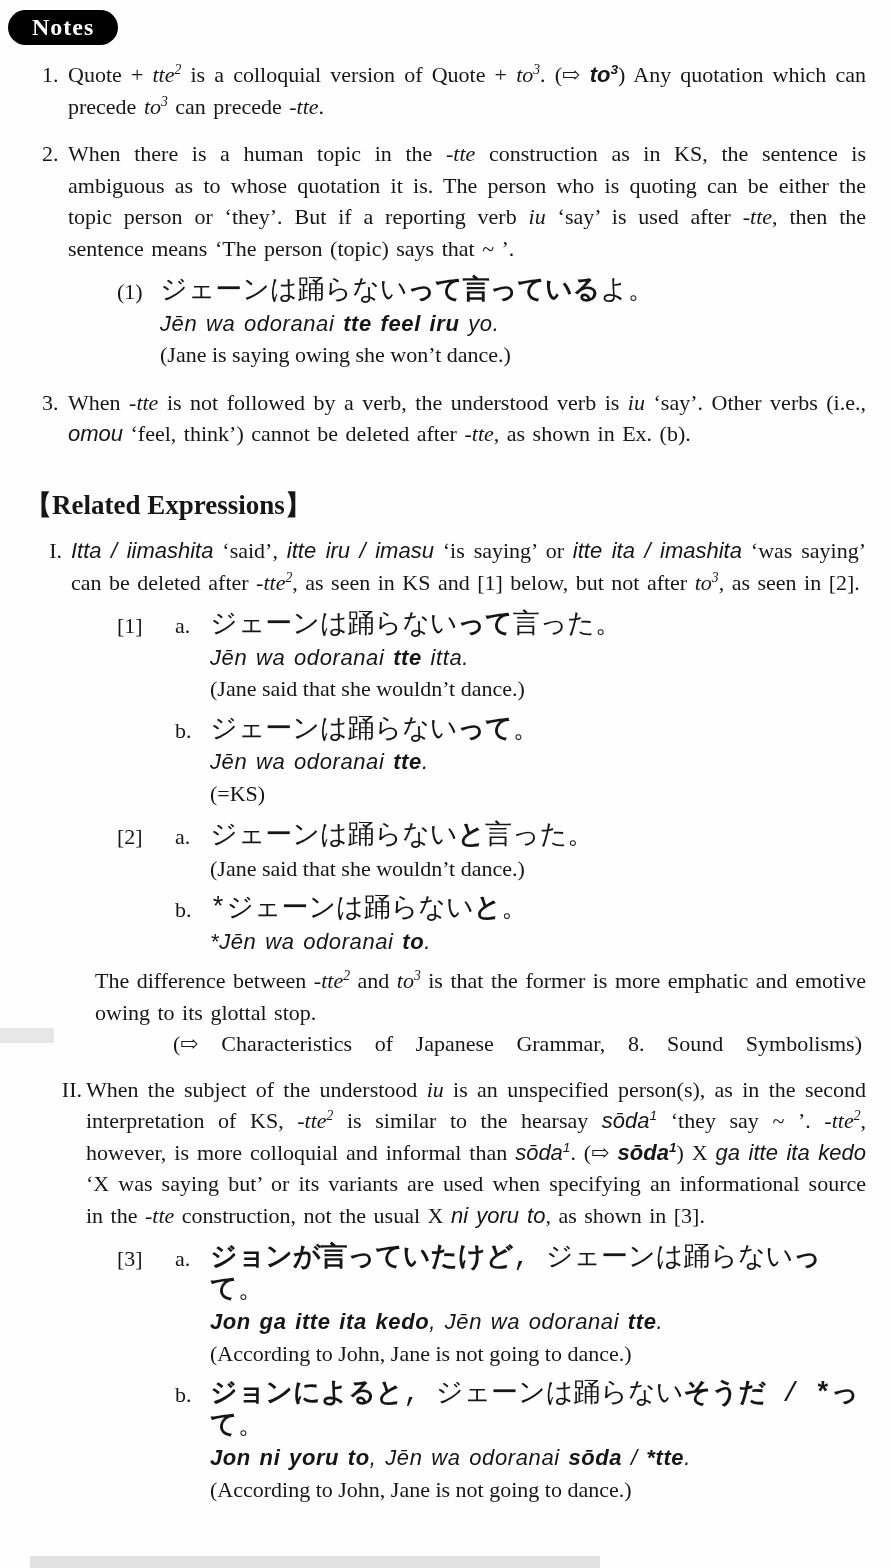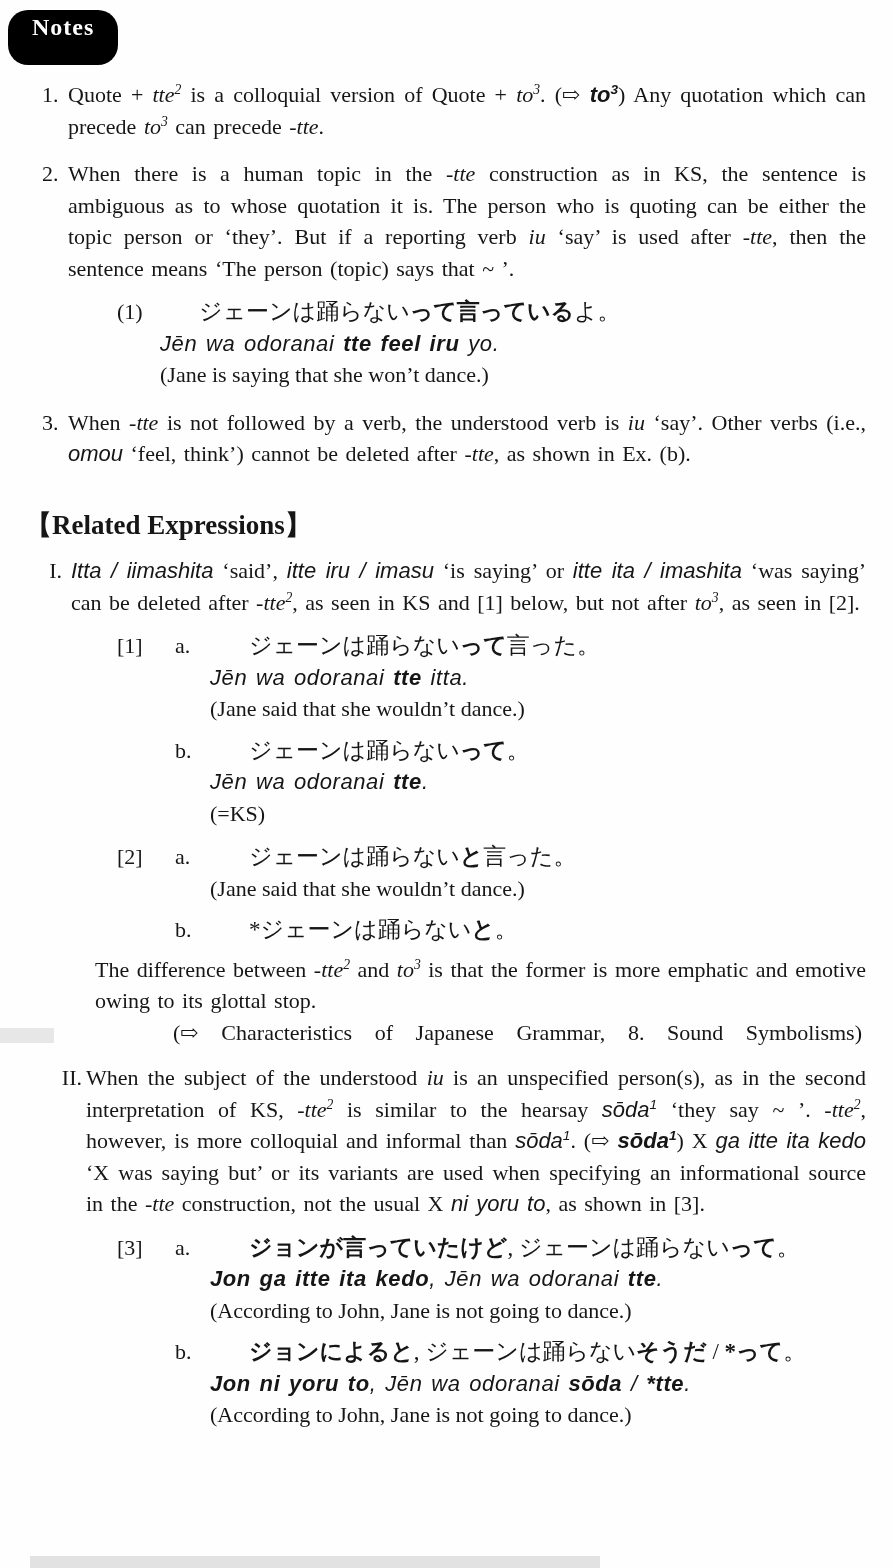--- a/index.html
+++ b/index.html
@@ -15,32 +15,32 @@
   }
   .just{text-align:justify;word-spacing:2px;}
   .i{font-style:italic;}
   .b{font-weight:bold;}
   .sans{font-family:"Liberation Sans","DejaVu Sans",sans-serif;}
   .sup{font-size:0.62em;vertical-align:super;line-height:0;}
   
   .badge{
     display:inline-block;margin:10px 0 0 8px;
     background:var(--badge-bg,#000);color:var(--badge-fg,#fff);
-    border-radius:20px;padding:3px 24px 24px 24px;
+    border-radius:20px;padding:3px 24px 4px 24px;
     font-weight:bold;font-size:24px;line-height:28px;letter-spacing:1px;
   }
   
   .note{display:flex;margin:16px 27px 0 42px;}
   .note .nnum{flex:none;width:26px;}
   .note .ntext{flex:1;}
   
   .exline{display:flex;margin:12px 27px 0 117px;}
   .exline .exlabel{flex:none;width:43px;}
   .exbody{flex:1;}
-  .jp{font-family:Liberation Serif, serif;font-size:23px;margin-left:39px;}
+  .jp{font-family:Liberation Mono, monospace;font-size:27px;}
   .rom{font-family:"Liberation Sans","DejaVu Sans",sans-serif;font-style:italic;letter-spacing:.6px;word-spacing:2px;}
   
   .re-header{margin:40px 0 0 25px;font-weight:bold;font-size:27px;}
   
   .sec{display:flex;margin:14px 27px 0 0;}
   .sec.sec-i .secnum{flex:none;width:62px;text-align:right;padding-right:9px;box-sizing:content-box;}
   .sec.sec-i .sectext{flex:1;}
   .sec.sec-ii .secnum{flex:none;width:42px;text-align:right;padding-right:4px;padding-left:40px;}
   .sec.sec-ii .sectext{flex:1;}
   
@@ -73,21 +73,21 @@
   <div class="note">
     <span class="nnum">2.</span>
     <div class="ntext just"><span>When there is a human topic in the </span><span class="i">-tte</span><span> construction as in KS, the sentence is ambiguous as to whose quotation it is.  The person who is quoting can be either the topic person or ‘they’.  But if a reporting verb </span><span class="i">iu</span><span> ‘say’ is used after </span><span class="i">-tte</span><span>, then the sentence means ‘The person (topic) says that ~ ’.</span></div>
   </div>
 
   <div class="exline">
     <span class="exlabel">(1)</span>
     <div class="exbody">
       <div class="jp"><span>ジェーンは踊らない</span><span class="b">って言っている</span><span>よ。</span></div>
       <div class="rom"><span>Jēn wa odoranai </span><span class="b">tte feel iru</span><span> yo.</span></div>
-      <div class="tr">(Jane is saying that she won’t dance.)</div>
+      <div class="tr">(Jane is saying owing she won’t dance.)</div>
     </div>
   </div>
 
   <div class="note">
     <span class="nnum">3.</span>
     <div class="ntext just"><span>When </span><span class="i">-tte</span><span> is not followed by a verb, the understood verb is </span><span class="i">iu</span><span> ‘say’.  Other verbs (i.e., </span><span class="sans i">omou</span><span> ‘feel, think’) cannot be deleted after </span><span class="i">-tte</span><span>, as shown in Ex. (b).</span></div>
   </div>
 
   <div class="re-header">【Related Expressions】</div>
 
@@ -123,20 +123,21 @@
       <div class="jp"><span>ジェーンは踊らない</span><span class="b">と</span><span>言った。</span></div>
       <div class="tr">(Jane said that she wouldn’t dance.)</div>
     </div>
   </div>
 
   <div class="bex b-sub">
     <span class="blabel"></span>
     <span class="llabel">b.</span>
     <div class="exbody">
       <div class="jp"><span>*ジェーンは踊らない</span><span class="b">と</span><span>。</span></div>
+      <div class="rom"><span>*Jēn wa odoranai </span><span class="b">to</span><span>.</span></div>
     </div>
   </div>
 
   <div class="para just"><span>The difference between </span><span class="i">-tte</span><span class="i sup">2</span><span> and </span><span class="i">to</span><span class="i sup">3</span><span> is that the former is more emphatic and emotive owing to its glottal stop.</span></div>
   <div class="refline">(⇨ Characteristics of Japanese Grammar, 8. Sound Symbolisms)</div>
 
   <div class="sec sec-ii">
     <span class="secnum">II.</span>
     <div class="sectext just"><span>When the subject of the understood </span><span class="i">iu</span><span> is an unspecified person(s), as in the second interpretation of KS, </span><span class="i">-tte</span><span class="i sup">2</span><span> is similar to the hearsay </span><span class="sans i">sōda</span><span class="sans i sup">1</span><span> ‘they say ~ ’.  </span><span class="i">-tte</span><span class="i sup">2</span><span>, however, is more colloquial and informal than </span><span class="sans i">sōda</span><span class="sans i sup">1</span><span>.  (⇨ </span><span class="sans b i">sōda</span><span class="sans b i sup">1</span><span>) X </span><span class="sans i">ga itte ita kedo</span><span> ‘X was saying but’ or its variants are used when specifying an informational source in the </span><span class="i">-tte</span><span> construction, not the usual X </span><span class="sans i">ni yoru to</span><span>, as shown in [3].</span></div>
   </div>

